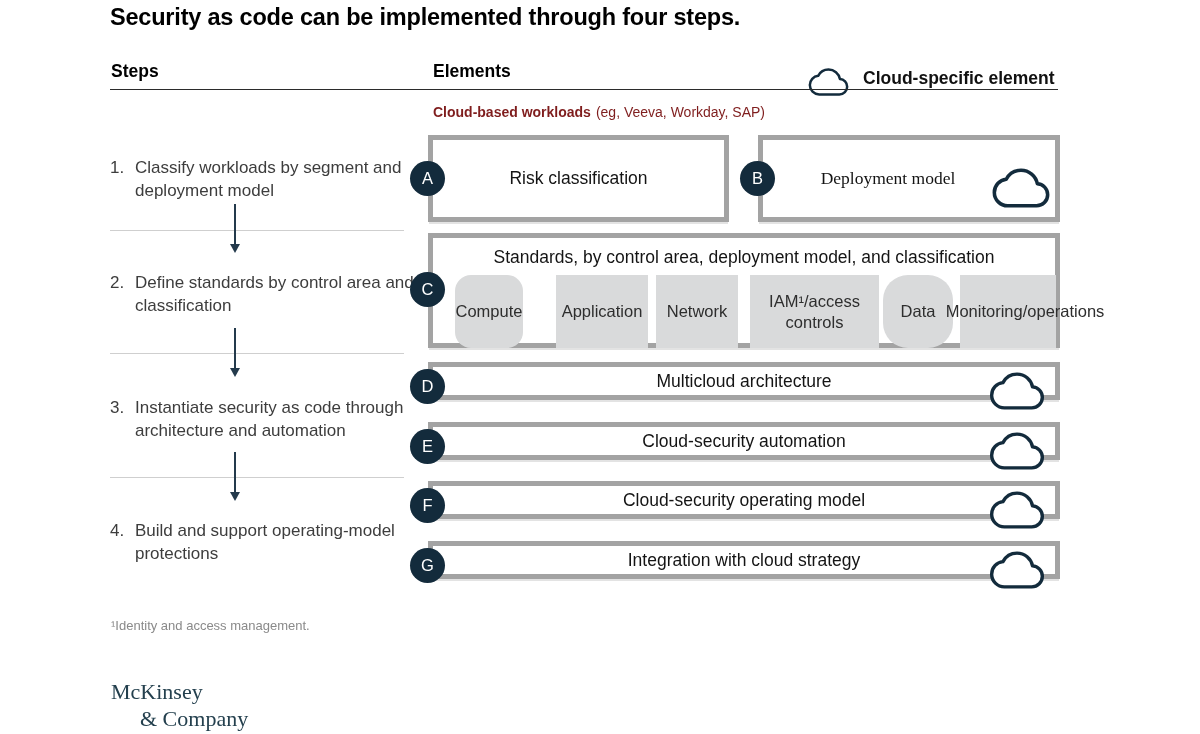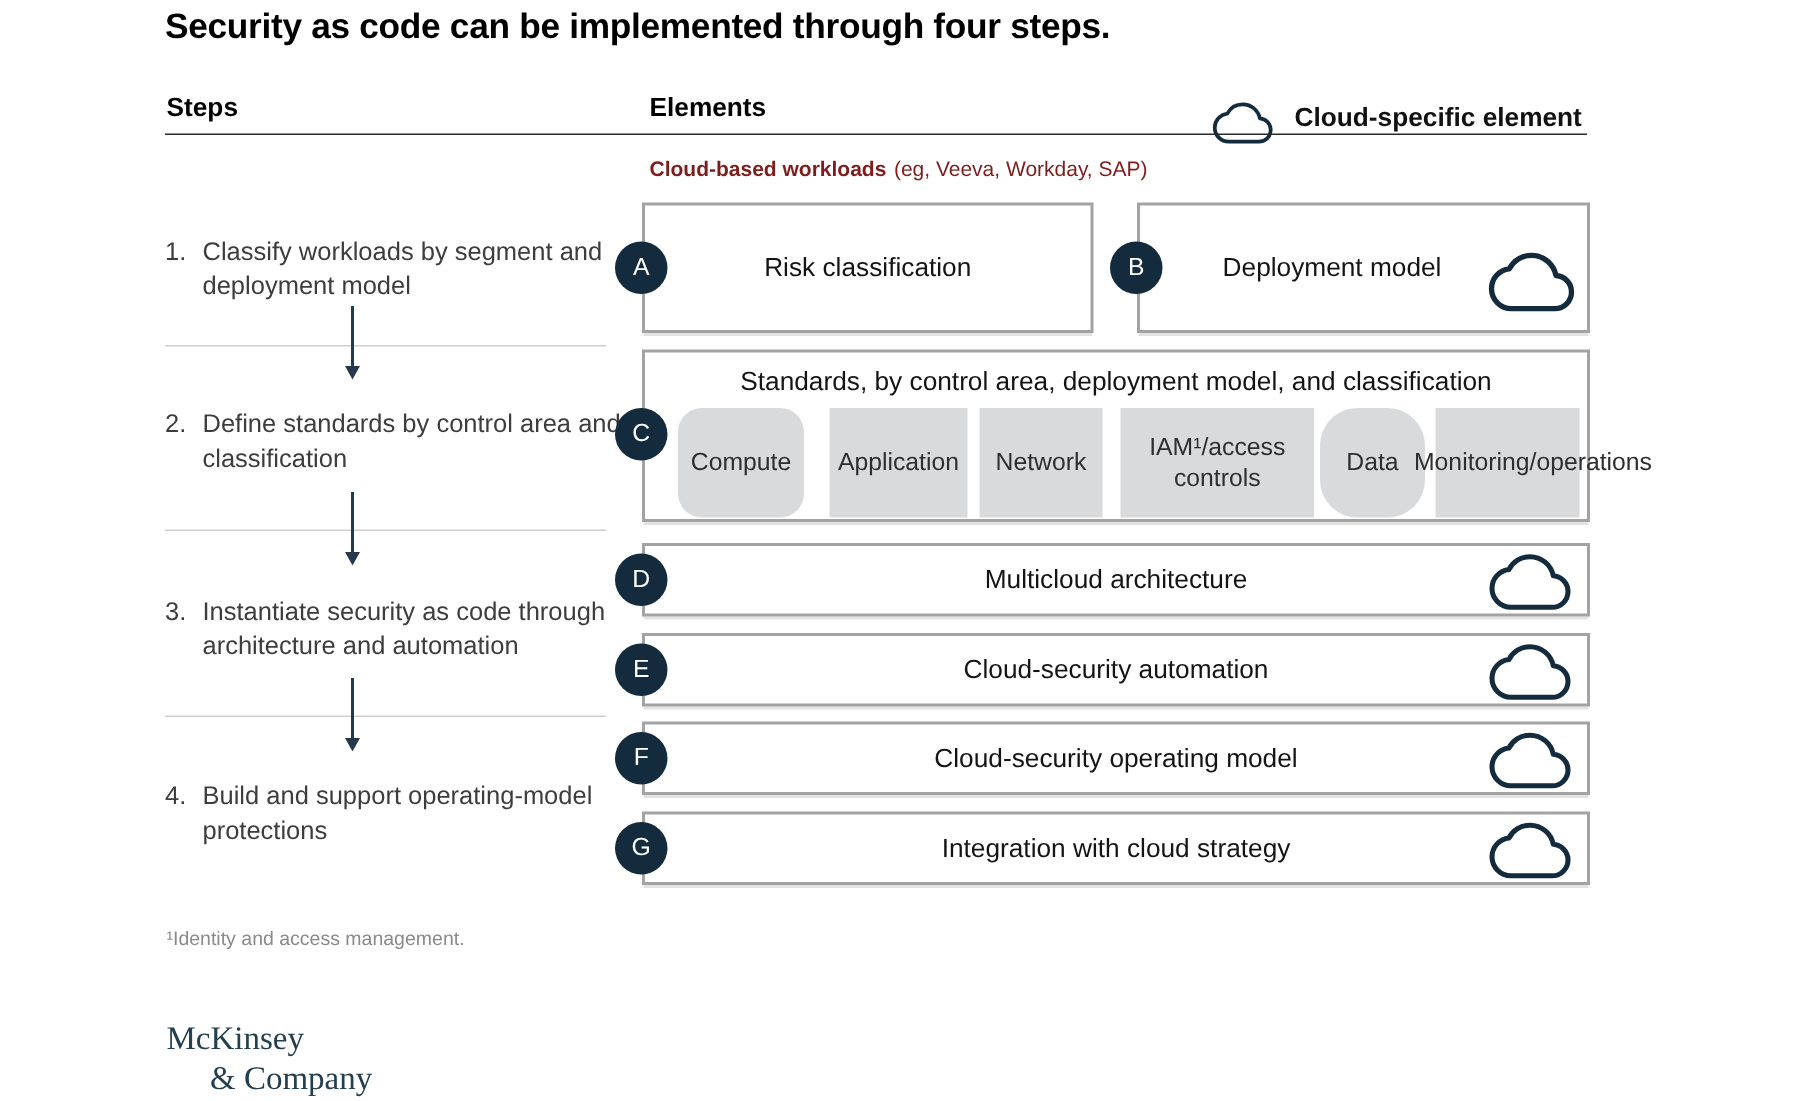--- a/index.html
+++ b/index.html
@@ -41,27 +41,27 @@
     border:5px solid transparent; border-bottom:none; border-top:9px solid #243a4c;
   }
   .arrow-1 { top:204px; } .arrow-2 { top:328px; } .arrow-3 { top:452px; }
 
   
   .workloads-label { left:433px; top:104px; font-size:14px; color:#7f1d1d; }
   .workloads-bold { font-weight:700; }
   .workloads-rest { font-weight:400; margin-left:5px; }
 
   .ebox {
-    background:#ffffff; border:2px solid #a3a3a3;
+    background:#ffffff; border:5px solid #a3a3a3;
     box-shadow:0 3px 0 -1px #e3e3e3; box-sizing:border-box;
     display:flex; align-items:center; justify-content:center;
     font-size:17.5px; color:#141414; text-align:center;
   }
   .box-a { left:428px; top:135px; width:301px; height:87px; }
-  .box-b { left:758px; top:135px; width:302px; height:87px; padding-left:10px; padding-right:52px; }
+  .box-b { left:758px; top:135px; width:302px; height:87px; padding-left:10px; padding-right:52px;font-family:Liberation Serif, serif; }
   .cloud-b-wrap { left:992px; top:168px; width:58px; height:40px; }
 
   .badge {
     width:35px; height:35px; border-radius:50%; background:#132b3c; color:#ffffff;
     display:flex; align-items:center; justify-content:center; font-size:16.5px; z-index:3;
   }
   .badge-a { left:410px; top:161px; }
   .badge-b { left:740px; top:161px; }
   .badge-c { left:410px; top:272px; }
   .badge-d { left:410px; top:369px; }
@@ -69,28 +69,28 @@
   .badge-f { left:410px; top:488px; }
   .badge-g { left:410px; top:548px; }
 
   .box-c { left:428px; top:233px; width:632px; height:115px; display:block; }
   .box-c-header { position:absolute; left:0; top:9px; width:100%; text-align:center; font-size:17.5px; color:#141414; }
   .subbox {
     position:absolute; top:37px; height:73px; background:#d9dadb;
     display:flex; align-items:center; justify-content:center; text-align:center;
     font-size:16.5px; line-height:21px; color:#2e2e2e; box-sizing:border-box; padding:0 2px;
   }
-  .sub-1 { left:22px;  width:84px;border-radius:16px; }
+  .sub-1 { left:22px;  width:68px;border-radius:16px; }
   .sub-2 { left:123px; width:92px; }
   .sub-3 { left:223px; width:82px; }
   .sub-4 { left:317px; width:129px; }
   .sub-5 { left:450px; width:70px;border-radius:25px; }
   .sub-6 { left:527px; width:96px;padding-left:36px; }
 
-  .row { left:428px; width:632px; height:49px; }
+  .row { left:428px; width:632px; height:38px; }
   .row-d { top:362px; } .row-e { top:422px; } .row-f { top:481px; } .row-g { top:541px; }
   .row-cloud { right:8px; top:5px; width:60px; height:38px; position:absolute; }
 
   .footnote { left:111px; top:618px; font-size:13px; color:#8a8a8a; }
 
   .logo {
     left:111px; top:678px; font-family:"Liberation Serif", serif;
     font-size:22px; line-height:27px; color:#24404e;
   }
   .logo-line2 { margin-left:29px; }

